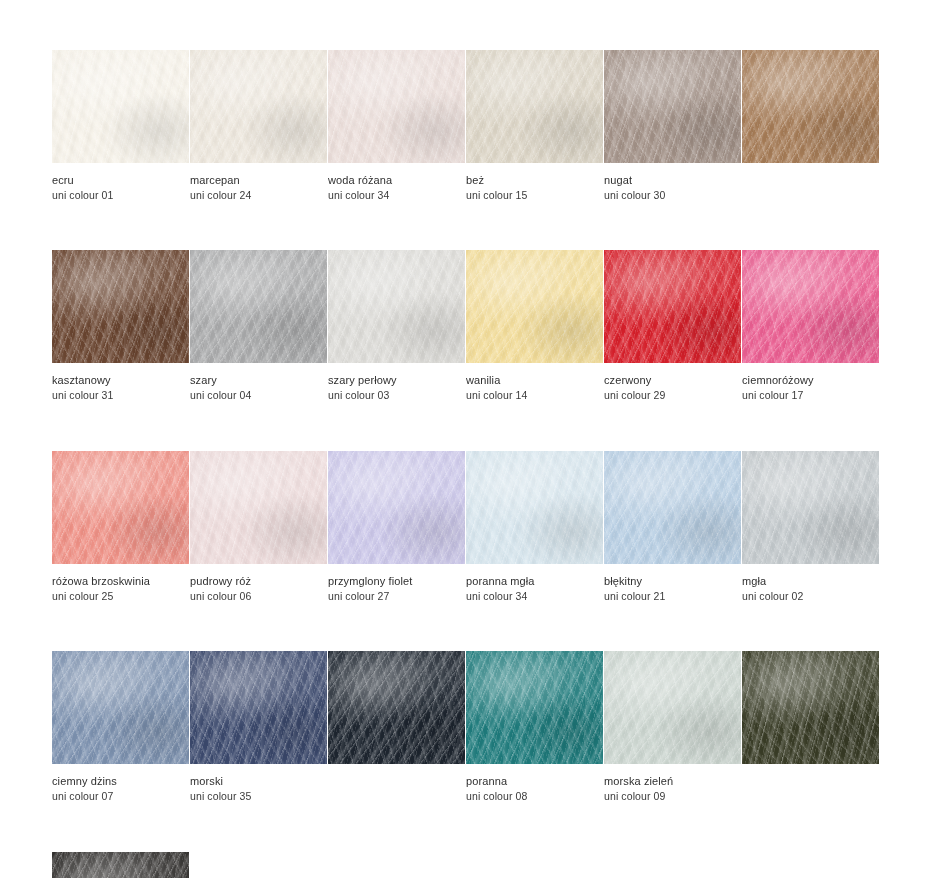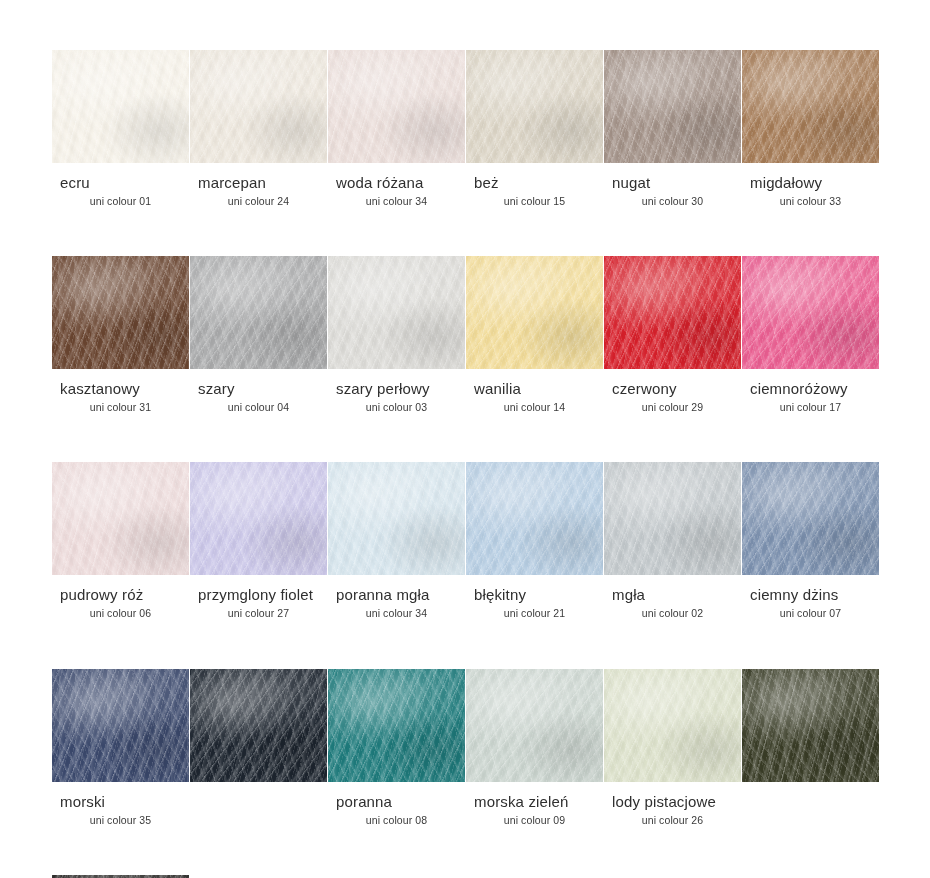--- a/index.html
+++ b/index.html
@@ -88,32 +88,30 @@
         rgba(255,255,255,0.34) 0px,
         rgba(255,255,255,0.00) 1px,
         rgba(255,255,255,0.00) 8px);
   }
 
   .caption {
     padding-top: 9px;
     line-height: 1.46;
   }
   .name {
-    font-size: 15px;
+    font-size: 11px;
     color: #2f2f2f;
     letter-spacing: 0.01em;
     white-space: nowrap;
-    margin-left: 8px;
   }
   .code {
     font-size: 10.5px;
     color: #3a3a3a;
     letter-spacing: 0.01em;
     white-space: nowrap;
-    text-align: center;
   }
 </style>
 </head>
 <body>
 
 <div class="sheet">
   <div class="grid" id="grid">
       <div class="swatch-cell">
         <div class="chip" style="background-color: rgb(247, 243, 234);">
           <div class="fiber" style="transform: rotate(-12deg);"></div>
@@ -168,24 +166,20 @@
           <div class="name">nugat</div>
           <div class="code">uni colour 30</div>
         </div>
       </div>
       <div class="swatch-cell">
         <div class="chip" style="background-color: rgb(166, 124, 87);">
           <div class="fiber" style="transform: rotate(5deg);"></div>
           <div class="haze"></div>
           <div class="fuzz"></div>
         </div>
-        <div class="caption">
-          <div class="name">migdałowy</div>
-          <div class="code">uni colour 33</div>
-        </div>
       </div>
       <div class="swatch-cell">
         <div class="chip" style="background-color: rgb(107, 70, 49);">
           <div class="fiber" style="transform: rotate(-6deg);"></div>
           <div class="haze"></div>
           <div class="fuzz"></div>
         </div>
         <div class="caption">
           <div class="name">kasztanowy</div>
           <div class="code">uni colour 31</div>
@@ -240,20 +234,31 @@
           <div class="fiber" style="transform: rotate(11deg);"></div>
           <div class="haze"></div>
           <div class="fuzz"></div>
         </div>
         <div class="caption">
           <div class="name">ciemnoróżowy</div>
           <div class="code">uni colour 17</div>
         </div>
       </div>
       <div class="swatch-cell">
+        <div class="chip" style="background-color: rgb(240, 146, 135);">
+          <div class="fiber" style="transform: rotate(0deg);"></div>
+          <div class="haze"></div>
+          <div class="fuzz"></div>
+        </div>
+        <div class="caption">
+          <div class="name">różowa brzoskwinia</div>
+          <div class="code">uni colour 25</div>
+        </div>
+      </div>
+      <div class="swatch-cell">
         <div class="chip" style="background-color: rgb(238, 220, 220);">
           <div class="fiber" style="transform: rotate(-11deg);"></div>
           <div class="haze"></div>
           <div class="fuzz"></div>
         </div>
         <div class="caption">
           <div class="name">pudrowy róż</div>
           <div class="code">uni colour 06</div>
         </div>
       </div>
@@ -346,31 +351,20 @@
           <div class="fiber" style="transform: rotate(10deg);"></div>
           <div class="haze"></div>
           <div class="fuzz"></div>
         </div>
         <div class="caption">
           <div class="name">morska zieleń</div>
           <div class="code">uni colour 09</div>
         </div>
       </div>
       <div class="swatch-cell">
-        <div class="chip" style="background-color: rgb(221, 226, 203);">
-          <div class="fiber" style="transform: rotate(-1deg);"></div>
-          <div class="haze"></div>
-          <div class="fuzz"></div>
-        </div>
-        <div class="caption">
-          <div class="name">lody pistacjowe</div>
-          <div class="code">uni colour 26</div>
-        </div>
-      </div>
-      <div class="swatch-cell">
         <div class="chip" style="background-color: rgb(58, 61, 39);">
           <div class="fiber" style="transform: rotate(-12deg);"></div>
           <div class="haze"></div>
           <div class="fuzz"></div>
         </div>
       </div>
       <div class="swatch-cell">
         <div class="chip" style="background-color: rgb(44, 42, 40);">
           <div class="fiber" style="transform: rotate(1deg);"></div>
           <div class="haze"></div>

